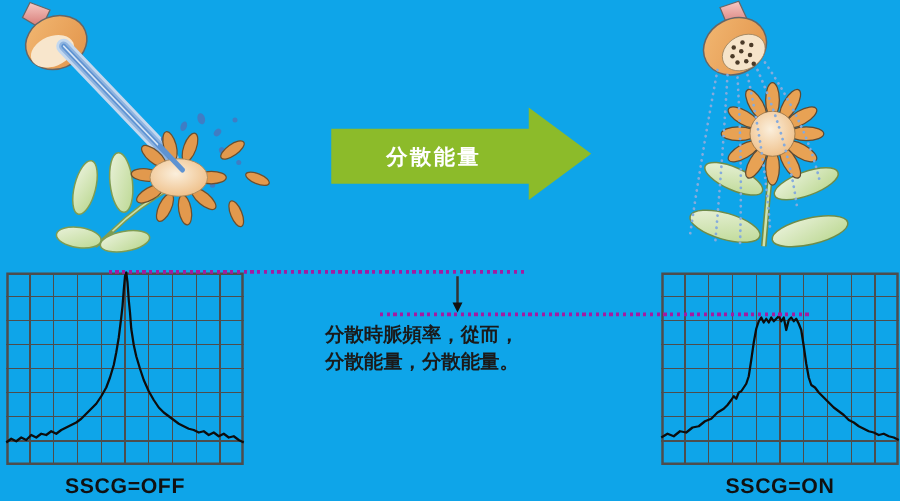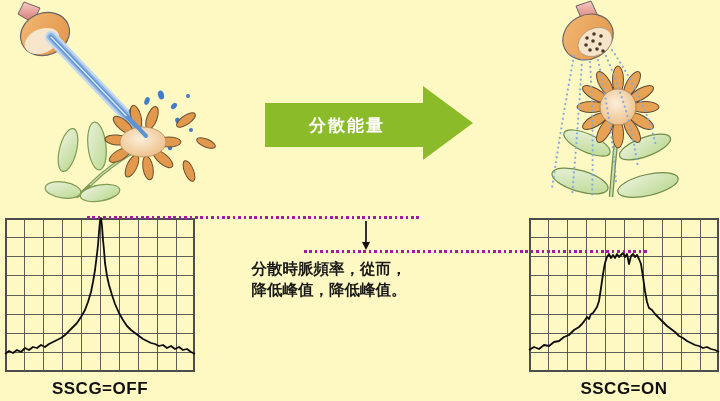--- a/index.html
+++ b/index.html
@@ -1,26 +1,26 @@
 <!DOCTYPE html>
 <html style="--arrow-green: #8CBB2A; --dotted-magenta: #A21CA2; --water-blue: #5E93D2; --plot-grid: #4d4d4d; --plot-trace: #0d0d0d; --text-black: #1a1a1a;"><head>
 <meta charset="utf-8">
 <style>
   html,body{margin:0;padding:0;background:#fff;}
-  .scene{position:relative;width:720px;height:401px;background:#fef9c3;overflow:hidden;
+  .scene{position:relative;width:720px;height:401px;background:#0ea5e9;overflow:hidden;
          font-family:"Liberation Sans","DejaVu Sans",sans-serif;}
   .abs{position:absolute;}
   .dotted-line{position:absolute;height:3px;
       background:repeating-linear-gradient(90deg,var(--dotted-magenta) 0 2.6px,transparent 2.6px 5.4px);}
   .down-arrow-line{position:absolute;width:1.6px;background:#333;}
   .down-arrow-head{position:absolute;width:0;height:0;
       border-left:4.5px solid transparent;border-right:4.5px solid transparent;
       border-top:8px solid #111;}
   .note-text{position:absolute;color:var(--text-black);font-weight:bold;
-      font-size:15.5px;line-height:20.5px;text-align:center;white-space:nowrap;}
+      font-size:15.5px;line-height:20.5px;text-align:right;white-space:nowrap;}
   .plot{position:absolute;width:190px;height:154px;}
   .plot svg{width:100%;height:100%;display:block;}
   .plot-label{position:absolute;width:190px;text-align:center;color:#111;
       font-weight:bold;font-size:17px;letter-spacing:0.5px;}
   svg{overflow:visible;}
   text.arrow-label{fill:#fff;font-weight:bold;font-size:17px;letter-spacing:2px;
       font-family:"Liberation Sans","DejaVu Sans",sans-serif;}
 </style>
 </head>
 <body>
@@ -215,16 +215,16 @@
   <div class="plot-label" style="left:529px;top:379px;">SSCG=ON</div>
   <div class="plot-label" style="left:5px;top:379px;">SSCG=OFF</div>
 
   <div class="dotted-line" style="left:87px;top:216px;width:333px;"></div>
   <div class="dotted-line" style="left:304px;top:250px;width:344px;"></div>
   <div class="down-arrow-line" style="left:365px;top:221px;height:22px;"></div>
   <div class="down-arrow-head" style="left:361.5px;top:242px;"></div>
 
   <div class="note-text" style="left:243px;top:259px;width:172px;">
     <div>分散時脈頻率，從而，</div>
-    <div>降低峰值，降低峰值。</div>
+    <div>分散能量，分散能量。</div>
   </div>
 
 </div>
 
 </body></html>

